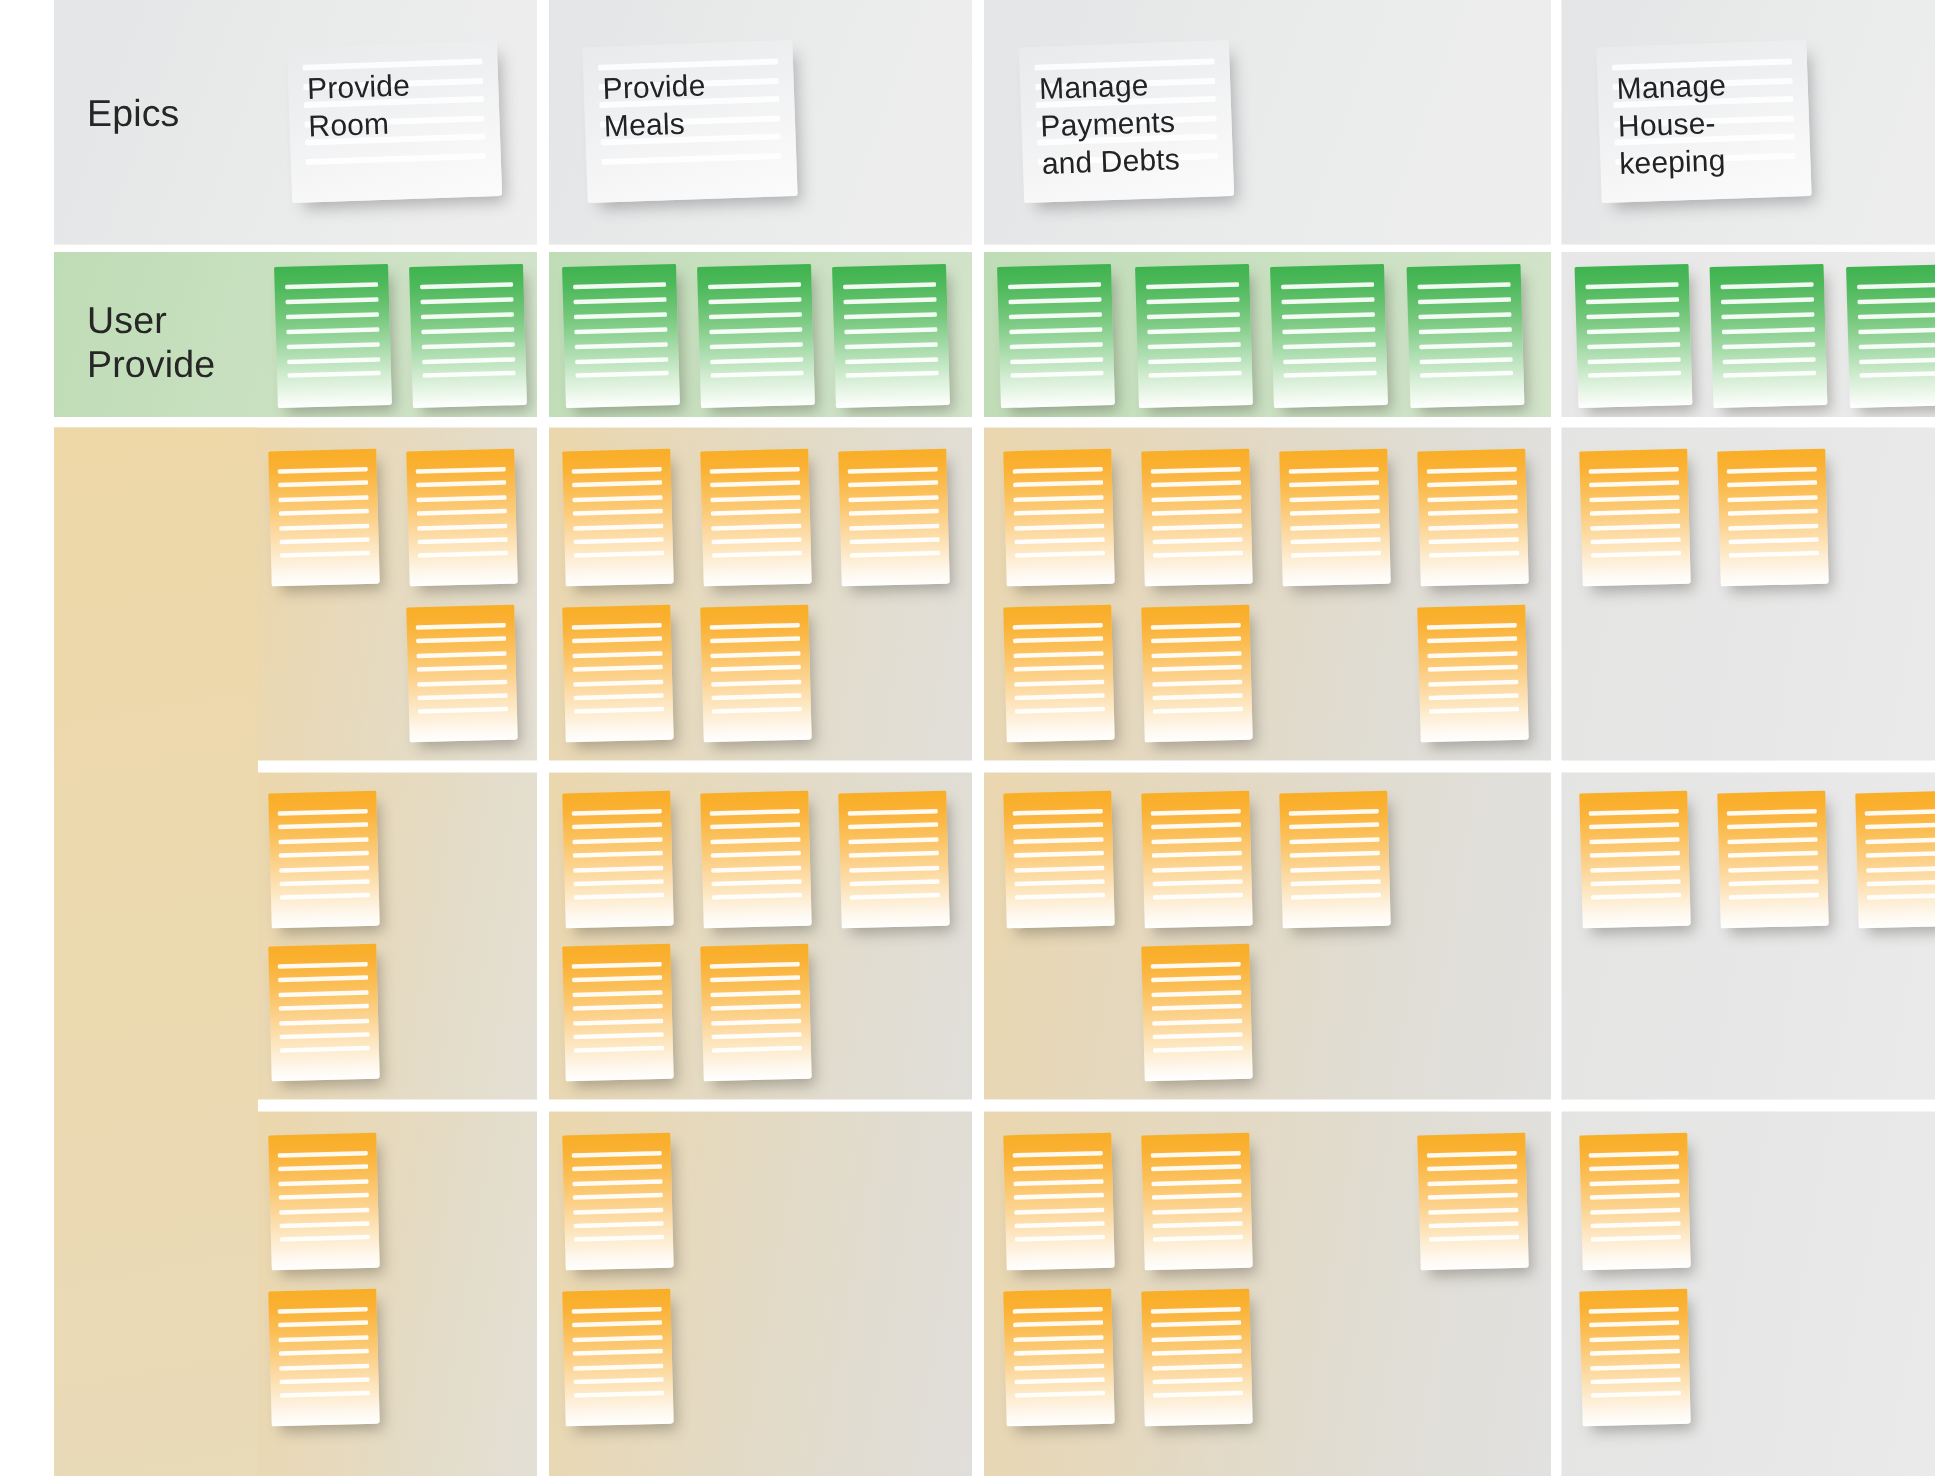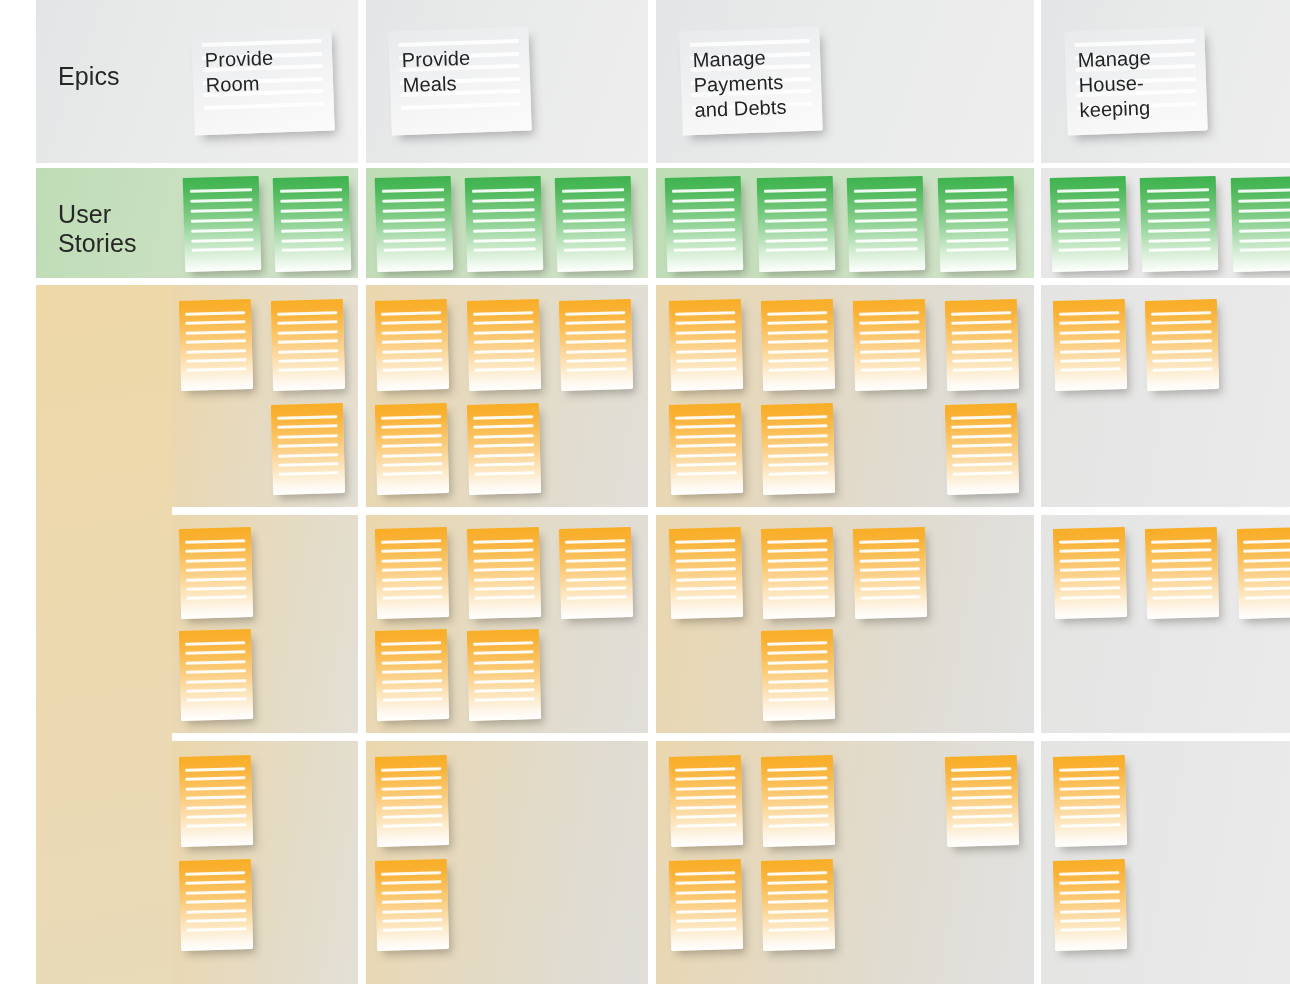--- a/index.html
+++ b/index.html
@@ -179,21 +179,21 @@
     <div class="cell story-cell" style="left: 136px; top: 515px; width: 186px; height: 218px;"></div>
     <div class="cell story-cell" style="left: 330px; top: 515px; width: 282px; height: 218px;"></div>
     <div class="cell story-cell" style="left: 620px; top: 515px; width: 378px; height: 218px;"></div>
     <div class="cell story-cell grey" style="left: 1005px; top: 515px; width: 285px; height: 218px;"></div>
     <div class="cell story-cell" style="left: 136px; top: 741px; width: 186px; height: 243px;"></div>
     <div class="cell story-cell" style="left: 330px; top: 741px; width: 282px; height: 243px;"></div>
     <div class="cell story-cell" style="left: 620px; top: 741px; width: 378px; height: 243px;"></div>
     <div class="cell story-cell grey" style="left: 1005px; top: 741px; width: 285px; height: 243px;"></div>
     <div class="row-label" style="left: 22px; top: 62px;">Epics</div>
     <div class="row-label" style="left: 22px; top: 200px;">User
-Stories</div>
+Provide</div>
     <div class="row-label" style="left: 22px; top: 600px;">Detailed
 User
 Stories</div>
     <div class="card epic" style="left: 157px; top: 29px; width: 140px; height: 104px; transform: rotate(-2deg);">
       <div class="sheet">
         <div class="lines">
           <i style="top: 12%;"></i>
           <i style="top: 24%;"></i>
           <i style="top: 36%;"></i>
           <i style="top: 48%;"></i>

